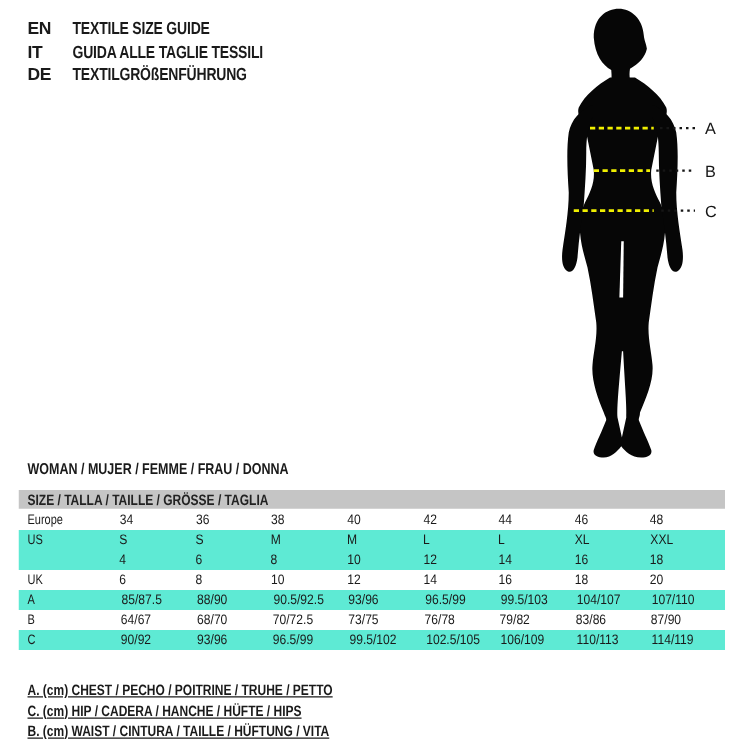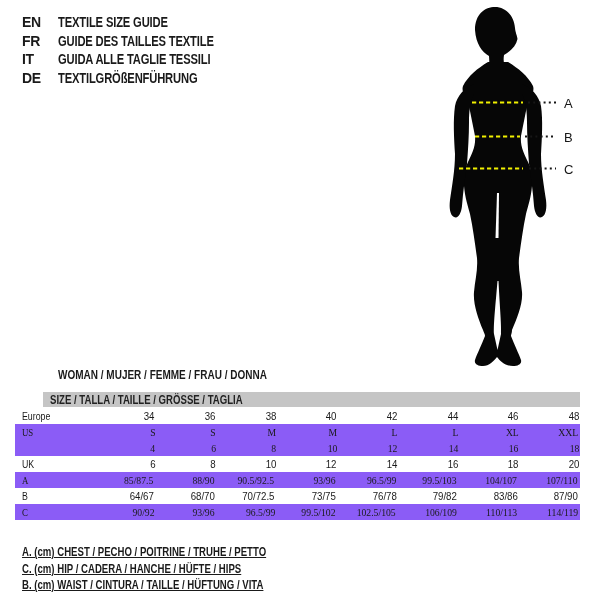--- a/index.html
+++ b/index.html
@@ -13,49 +13,45 @@
   
   .lang-block{position:absolute;left:22px;top:13px;}
   .lang-row{display:flex;height:18.6px;align-items:center;}
   .lang-code{width:36px;font-weight:bold;font-size:14px;letter-spacing:-0.3px;}
   .lang-text{font-weight:bold;font-size:14px;letter-spacing:-0.2px;}
 
   
   .figure{position:absolute;left:430px;top:0;}
 
   
-  .section-title{position:absolute;left:22px;top:368px;font-weight:bold;font-size:12.5px;margin-left:36px;}
+  .section-title{position:absolute;left:22px;top:368px;font-weight:bold;font-size:12.5px;}
 
   
   .size-table{position:absolute;left:15px;top:392px;width:565px;}
   .table-header{height:15px;background:#c5c5c5;display:flex;align-items:center;
                 padding-left:7px;box-sizing:border-box;font-weight:bold;font-size:12px;
-                color:#222;margin-bottom:1px;margin-left:28px;}
+                color:#222;margin-bottom:1px;}
   .t-row{display:flex;height:16px;align-items:center;font-size:11px;}
-  .t-row.shaded{background:#8b5cf6;font-family:Liberation Serif, serif;}
+  .t-row.shaded{background:#5eead4;}
   .t-label{width:80px;padding-left:7px;box-sizing:border-box;text-align:left;}
-  .t-cell{flex:1;text-align:right;}
+  .t-cell{flex:1;text-align:left;}
 
   
   .legend{position:absolute;left:22px;top:544px;}
   .legend-line{height:16.4px;font-weight:bold;font-size:12px;display:flex;align-items:center;text-decoration:underline;}
 </style>
 </head>
 <body>
 
 <div class="page">
 
   <div class="lang-block">
       <div class="lang-row">
         <span class="lang-code">EN</span>
         <span class="lang-text cond">TEXTILE SIZE GUIDE</span>
-      </div>
-      <div class="lang-row">
-        <span class="lang-code">FR</span>
-        <span class="lang-text cond">GUIDE DES TAILLES TEXTILE</span>
       </div>
       <div class="lang-row">
         <span class="lang-code">IT</span>
         <span class="lang-text cond">GUIDA ALLE TAGLIE TESSILI</span>
       </div>
       <div class="lang-row">
         <span class="lang-code">DE</span>
         <span class="lang-text cond">TEXTILGRÖßENFÜHRUNG</span>
       </div>
     </div>

